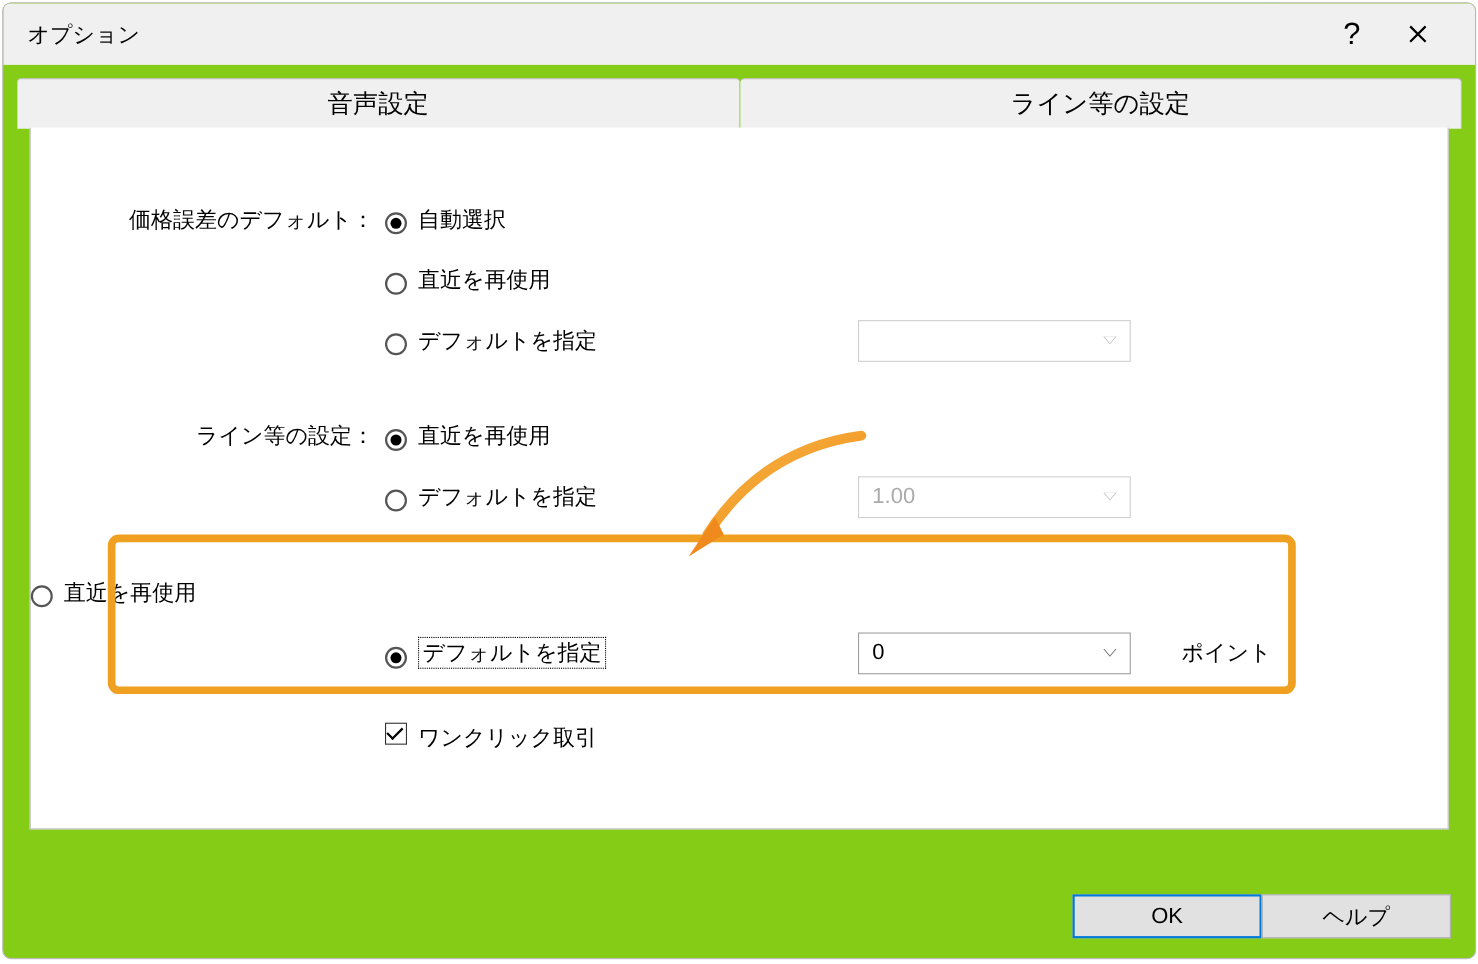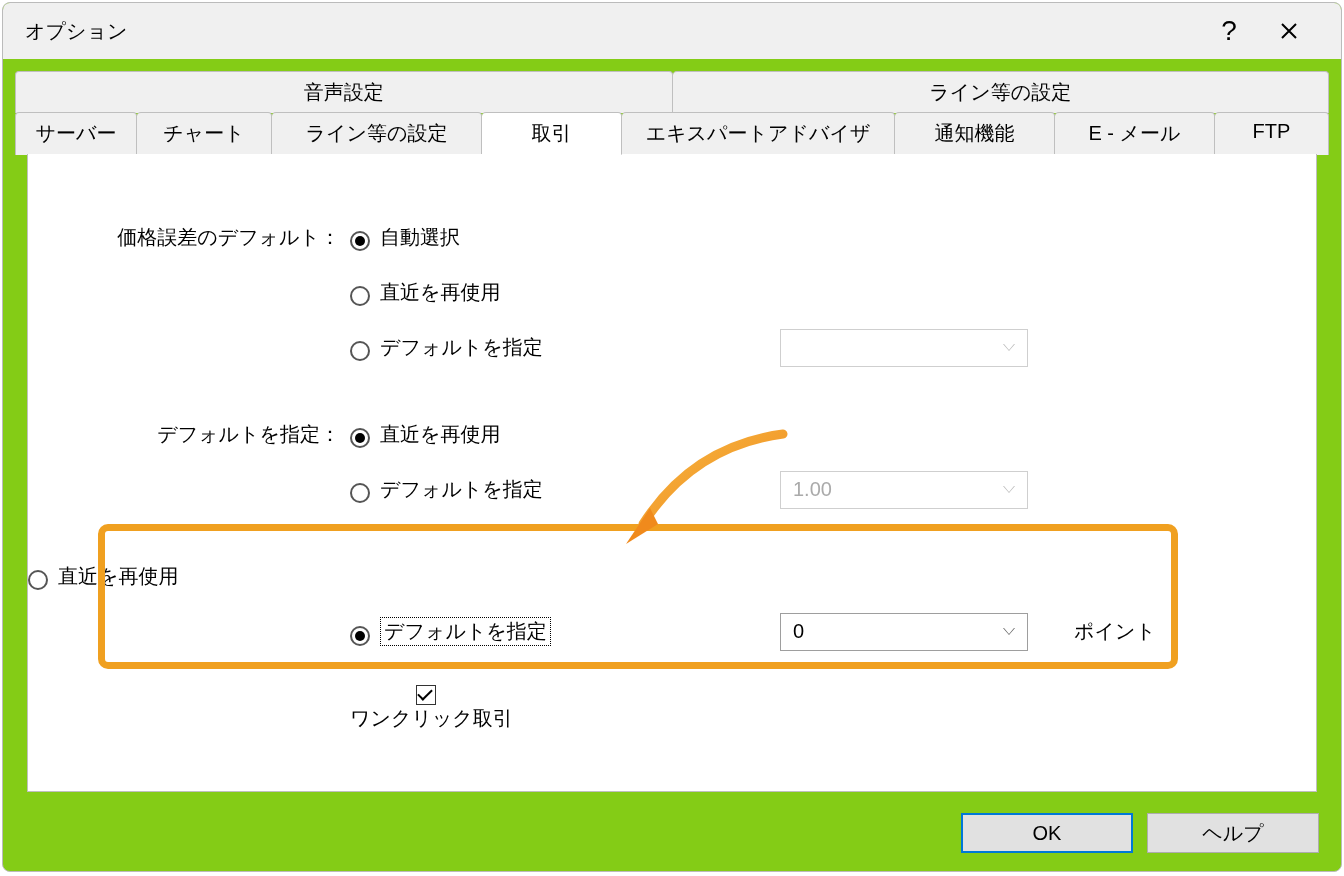--- a/index.html
+++ b/index.html
@@ -53,21 +53,21 @@
 
   .tab-row {
     display: flex;
   }
   .tab {
     border: 1px solid #bfbfbf;
     border-bottom: none;
     background: #f0f0f0;
     text-align: center;
     padding: 7px 0;
-    font-size: 20px;
+    font-size: 23px;
     cursor: pointer;
     position: relative;
   }
   .tab-row.top-row .tab {
     flex: 1;
     border-top-left-radius: 4px;
     border-top-right-radius: 4px;
   }
   .tab-row.top-row .tab + .tab { border-left: none; }
 
@@ -162,23 +162,21 @@
     top: 3px;
     left: 3px;
   }
   .radio .rlabel.dotted {
     border: 1px dotted #000;
     padding: 0 3px;
   }
 
   .checkbox {
     display: inline-flex;
-    align-items: center;
-    cursor: pointer;
-    flex-direction: column;
+    cursor: pointer;
   }
   .checkbox .box {
     width: 20px;
     height: 20px;
     border: 1.5px solid #333;
     margin-right: 10px;
     position: relative;
     background: #fff;
   }
   .checkbox.checked .box::after {
@@ -234,21 +232,20 @@
     border: 7px solid #f0a020;
     border-radius: 10px;
     pointer-events: none;
   }
 
   .button-bar {
     position: absolute;
     bottom: 18px;
     right: 22px;
     display: flex;
-    gap: 14px;
   }
   .btn {
     width: 172px;
     height: 40px;
     background: #e1e1e1;
     border: 1px solid #adadad;
     display: flex;
     align-items: center;
     justify-content: center;
     font-size: 20px;
@@ -278,30 +275,20 @@
           <path d="M2 2 L16 16 M16 2 L2 16" stroke="#000" stroke-width="2" fill="none"></path>
         </svg>
     </div>
   </div>
 
   <div class="tab-area">
     <div class="tab-row top-row">
       <div class="tab">音声設定</div>
       <div class="tab">ライン等の設定</div>
     </div>
-    <div class="tab-row bottom-row">
-      <div class="tab t-server">サーバー</div>
-      <div class="tab t-chart">チャート</div>
-      <div class="tab t-line">ライン等の設定</div>
-      <div class="tab t-trade active">取引</div>
-      <div class="tab t-ea">エキスパートアドバイザ</div>
-      <div class="tab t-notify">通知機能</div>
-      <div class="tab t-email">E - メール</div>
-      <div class="tab t-ftp">FTP</div>
-    </div>
 
     <div class="panel">
       <div class="form-grid">
 
         <div class="row">
           <div class="label-col">価格誤差のデフォルト：</div>
           <div class="radio-col">
             <label class="radio checked">
               <span class="circle"></span>
               <span class="rlabel">自動選択</span>
@@ -331,21 +318,21 @@
             <div class="select disabled">
               <span></span>
               <span class="caret"></span>
             </div>
           </div>
         </div>
 
         <div class="section-gap"></div>
 
         <div class="row">
-          <div class="label-col">デフォルトを指定：</div>
+          <div class="label-col">ライン等の設定：</div>
           <div class="radio-col">
             <label class="radio checked">
               <span class="circle"></span>
               <span class="rlabel">直近を再使用</span>
             </label>
           </div>
         </div>
 
         <div class="row">
           <div class="label-col"></div>

